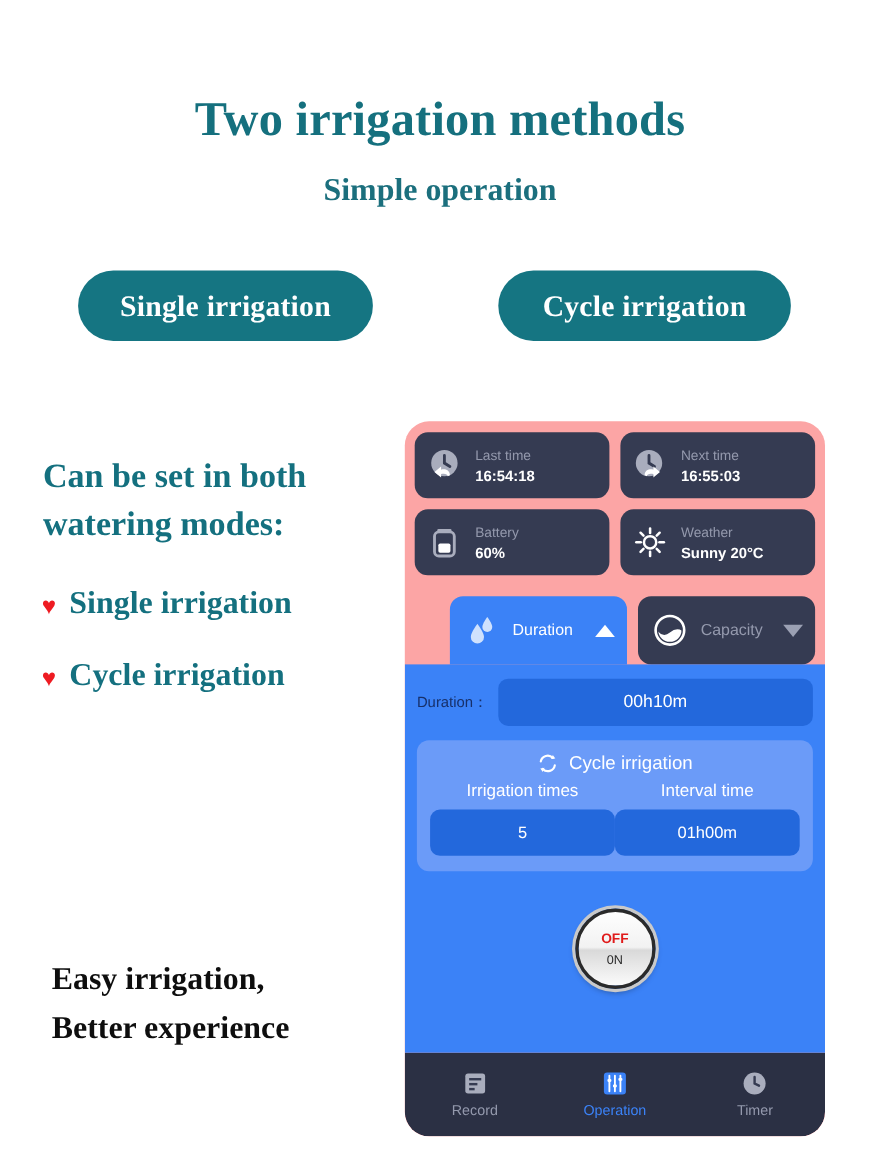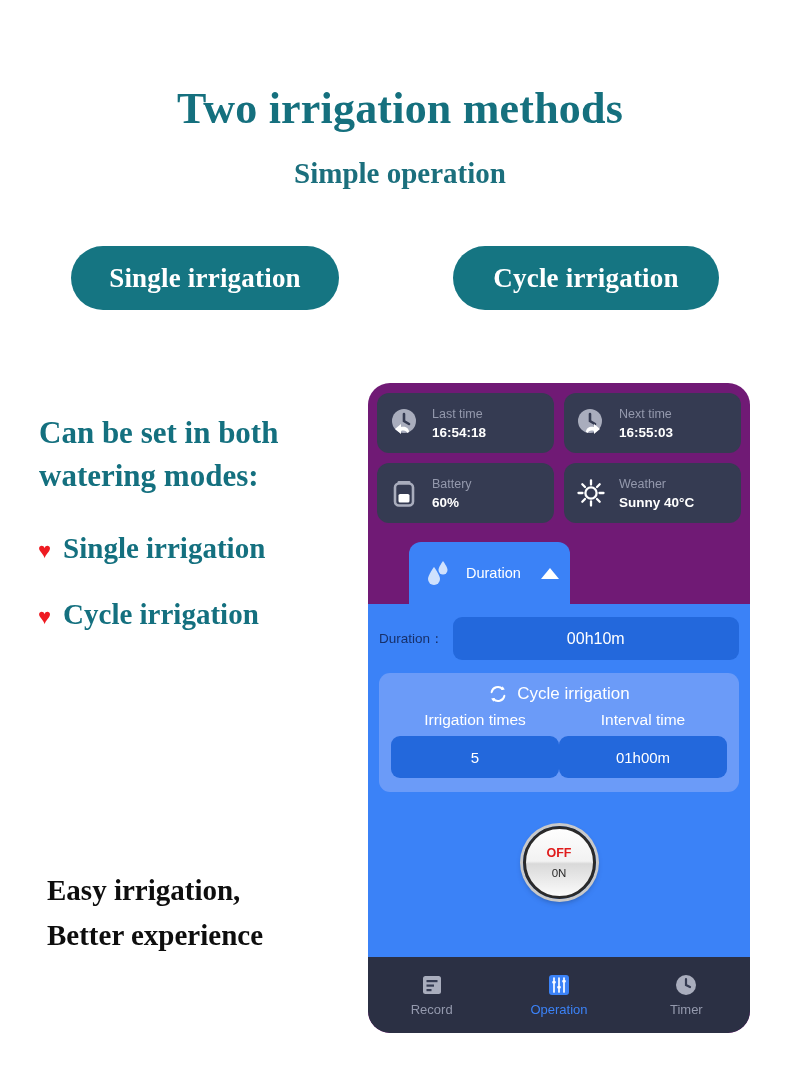--- a/index.html
+++ b/index.html
@@ -62,21 +62,21 @@
   .closing {
     position: absolute; left: 47px; top: 868px; width: 320px;
     font-size: 29px; font-weight: bold; color: #0e0e0e;
     line-height: 45px;
   }
 
   
   .phone {
     position: absolute; left: 368px; top: 383px;
     width: 382px; height: 650px;
-    background: #701a75;
+    background: #fca5a5;
     border-radius: 22px;
     font-family: "Liberation Sans", sans-serif;
     overflow: hidden;
     display: flex; flex-direction: column;
   }
   .phone-body { padding: 10px 9px 0 9px; }
 
   .stat-grid {
     display: grid;
     grid-template-columns: 1fr 1fr;
@@ -272,36 +272,51 @@
                 <line x1="25.5" y1="17" x2="29.5" y2="17"></line>
                 <line x1="8.3" y1="8.3" x2="11" y2="11"></line>
                 <line x1="23" y1="23" x2="25.7" y2="25.7"></line>
                 <line x1="25.7" y1="8.3" x2="23" y2="11"></line>
                 <line x1="11" y1="23" x2="8.3" y2="25.7"></line>
               </g>
             </svg>
           </div>
           <div class="stat-text">
             <span class="stat-label">Weather</span>
-            <span class="stat-value">Sunny 40°C</span>
+            <span class="stat-value">Sunny 20°C</span>
           </div>
         </div>
 
       </div>
 
       <div class="tabs">
         <div class="tab active">
           <div class="tab-icon">
             <svg viewBox="0 0 36 36" width="36" height="36">
               <path d="M23 6 C23 6 27.5 12 27.5 15 A4.5 4.5 0 0 1 18.5 15 C18.5 12 23 6 23 6 Z" fill="#cfe1fd"></path>
               <path d="M14 12 C14 12 20 20 20 24 A6 6 0 0 1 8 24 C8 20 14 12 14 12 Z" fill="#cfe1fd"></path>
             </svg>
           </div>
           <span class="tab-label">Duration</span>
           <span class="tri tri-up"></span>
+        </div>
+        <div class="tab inactive">
+          <div class="tab-icon">
+            <svg viewBox="0 0 36 36" width="36" height="36">
+              <circle cx="18" cy="18" r="13" fill="none" stroke="#ffffff" stroke-width="2.4"></circle>
+              <clipPath id="capclip">
+                  <circle cx="18" cy="18" r="10.5"></circle>
+                </clipPath>
+              <g clip-path="url(#capclip)">
+                <path d="M5 16 Q11 26 18 20 Q25 14 31 20 L31 32 L5 32 Z" fill="#ffffff"></path>
+              </g>
+            </svg>
+          </div>
+          <span class="tab-label">Capacity</span>
+          <span class="tri tri-down"></span>
         </div>
       </div>
     </div>
 
     <div class="blue-panel">
 
       <div class="dur-row">
         <span class="dur-label">Duration：</span>
         <div class="dur-field">00h10m</div>
       </div>

